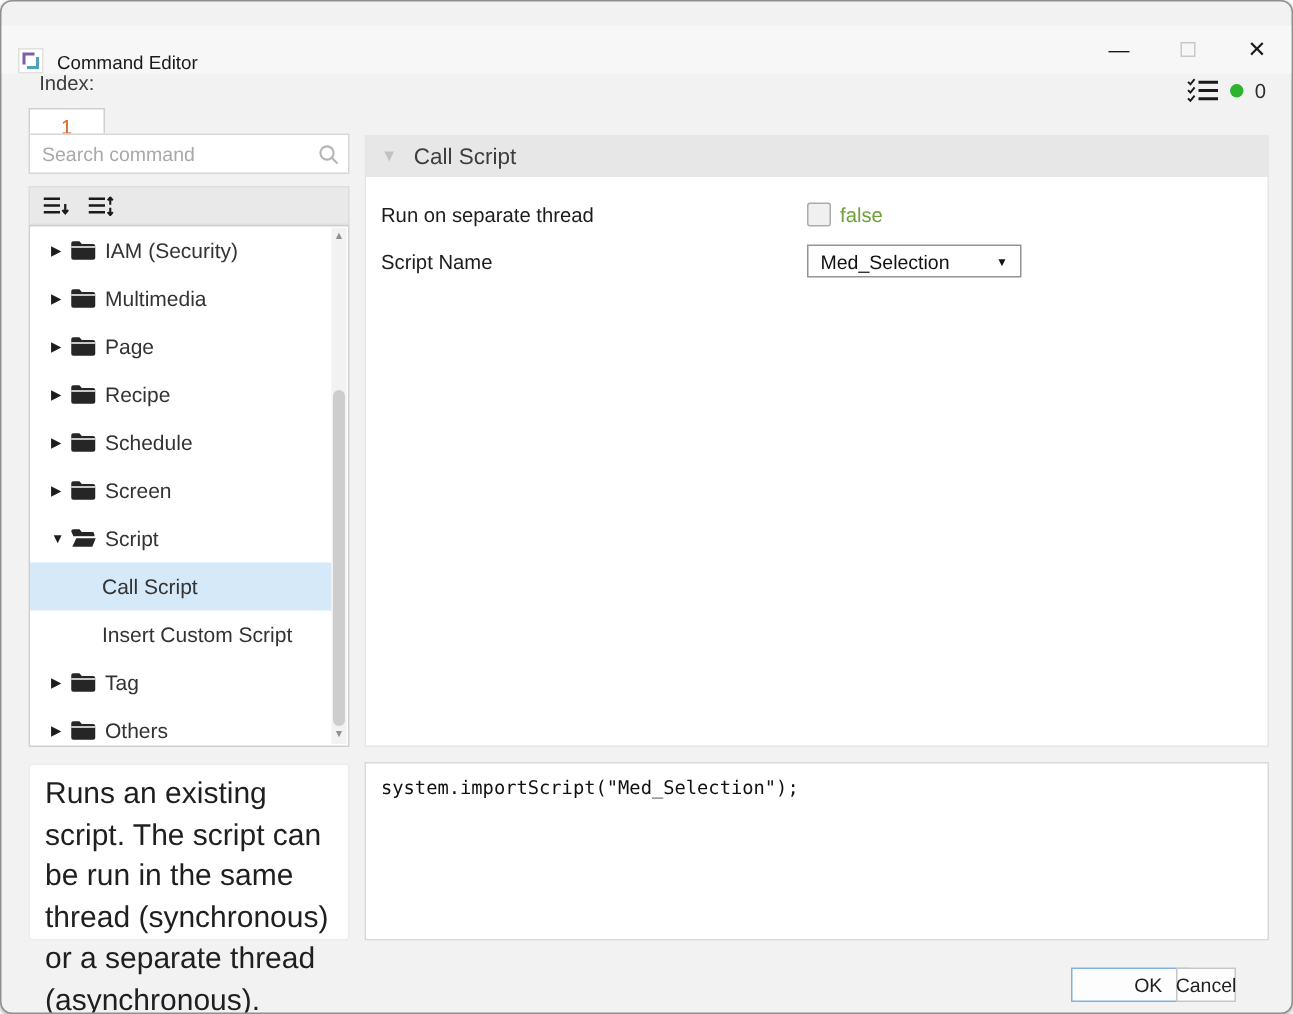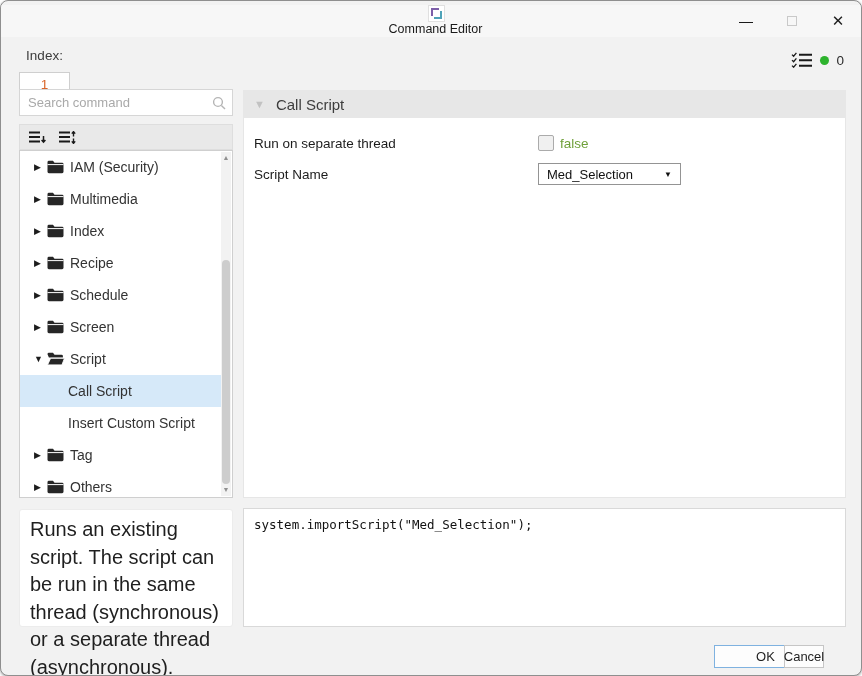--- a/index.html
+++ b/index.html
@@ -3,22 +3,22 @@
 <meta charset="utf-8">
 <style>
   * { margin:0; padding:0; box-sizing:border-box; }
   html,body { width:862px; height:676px; background:#ffffff; font-family:"Liberation Sans", sans-serif; }
   .window {
     position:relative; width:862px; height:676px;
     background:#f2f2f2; border:1px solid #8f8f8f; border-radius:8px;
     overflow:hidden; box-shadow:0 1px 3px rgba(0,0,0,.35);
   }
   
-  .titlebar { position:absolute; left:0; top:4px; width:100%; height:32px;
-    background:#f7f7f7; display:flex; align-items:center;flex-direction:column; }
+  .titlebar { position:absolute; left:0; top:16px; width:100%; height:32px;
+    background:#f7f7f7; display:flex; align-items:flex-end; }
   .app-icon { width:17px; height:17px; margin-left:11px; background:#fff;
     border:1px solid #e0e0e0; display:flex; align-items:center; justify-content:center; }
   .title-text { margin-left:9px; font-size:12.5px; color:#1a1a1a; }
   .win-controls { position:absolute; right:0; top:0; height:32px; display:flex; }
   .win-btn { width:46px; height:32px; display:flex; align-items:center; justify-content:center;
     font-size:14px; color:#1a1a1a; cursor:default; }
   .win-btn .max-square { width:10px; height:10px; border:1px solid #c9c9c9; background:transparent; }
   .win-btn.close { font-size:15px; }
   
   .index-row { position:absolute; left:18px; top:47px; display:flex; align-items:center; gap:9px;flex-direction:column; }
@@ -177,21 +177,21 @@
     <span class="tree-label">Multimedia</span>
   </div>
         <div class="tree-row collapsed">
     <span class="expander">▶</span>
     <span class="folder">
             <svg width="17" height="14" viewBox="0 0 17 14">
               <path d="M0.5 2.2 q0-1.4 1.4-1.4 h4.1 l1.5 1.9 h7.6 q1.4 0 1.4 1.4 v7.7 q0 1.4-1.4 1.4 h-13.2 q-1.4 0-1.4-1.4 Z" fill="#262626"></path>
               <line x1="0.5" y1="4.6" x2="16.5" y2="4.6" stroke="#ffffff" stroke-width="1"></line>
             </svg>
           </span>
-    <span class="tree-label">Index</span>
+    <span class="tree-label">Page</span>
   </div>
         <div class="tree-row collapsed">
     <span class="expander">▶</span>
     <span class="folder">
             <svg width="17" height="14" viewBox="0 0 17 14">
               <path d="M0.5 2.2 q0-1.4 1.4-1.4 h4.1 l1.5 1.9 h7.6 q1.4 0 1.4 1.4 v7.7 q0 1.4-1.4 1.4 h-13.2 q-1.4 0-1.4-1.4 Z" fill="#262626"></path>
               <line x1="0.5" y1="4.6" x2="16.5" y2="4.6" stroke="#ffffff" stroke-width="1"></line>
             </svg>
           </span>
     <span class="tree-label">Recipe</span>

